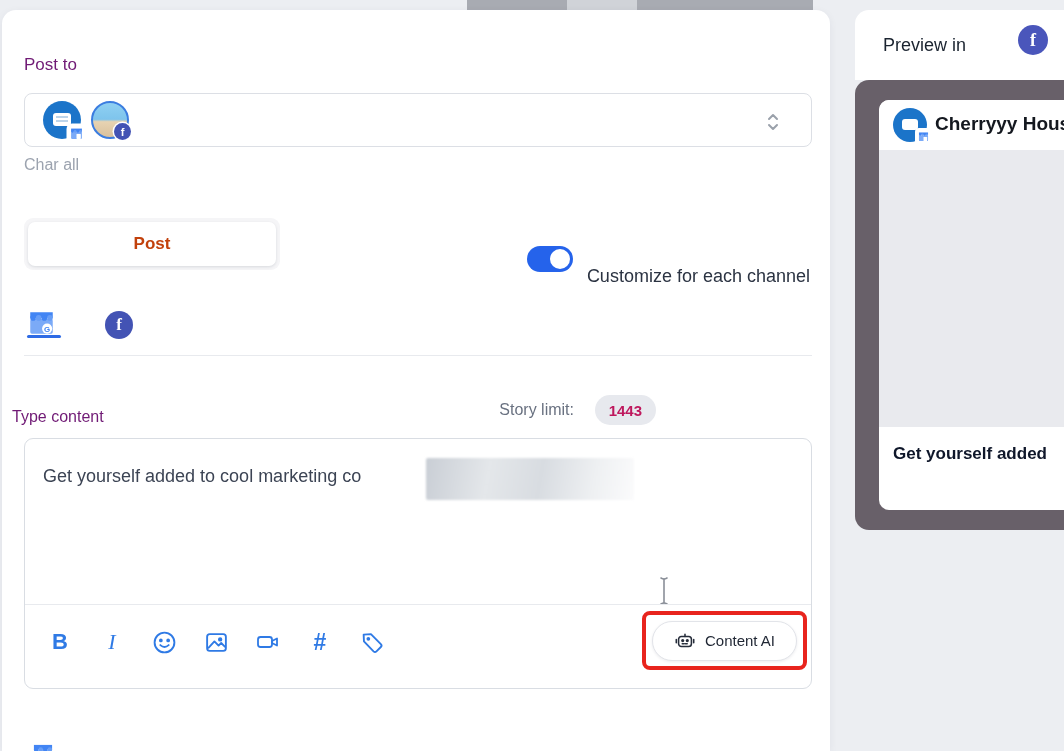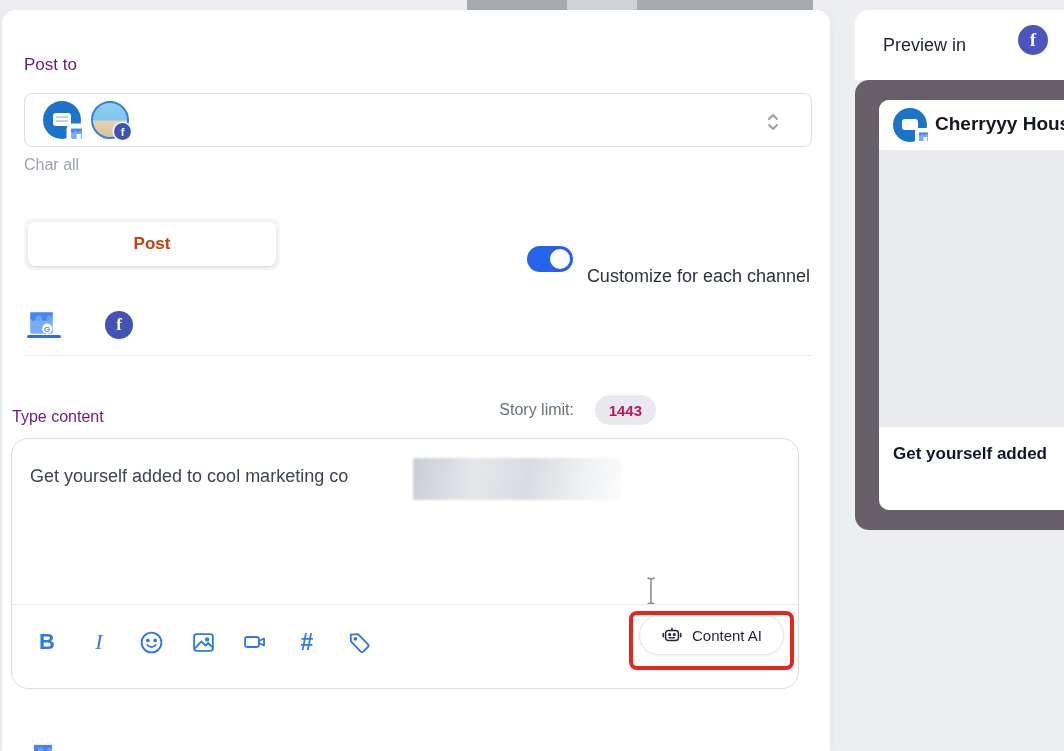--- a/index.html
+++ b/index.html
@@ -48,34 +48,34 @@
   .chan.gmb { left:4px; }
   .chan.fb { left:81px; }
   .fb-circle { width:28px; height:28px; border-radius:50%; background:#4353b4; color:#fff; display:flex; align-items:center; justify-content:center; font-weight:bold; font-size:17px; font-family:"Liberation Serif","DejaVu Serif",serif; }
   .chan-underline { position:absolute; left:-1px; bottom:-2px; width:34px; height:3px; background:#2e6be5; border-radius:2px; }
 
   
   .type-content { position:absolute; left:10px; top:390px; font-size:16px;margin-top:8px; }
   .char-limit { position:absolute; right:256px; top:391px; color:#697180; font-size:16px; }
   .char-badge { position:absolute; right:174px; top:385px; min-width:60px; height:30px; background:#e7e9ee; border-radius:15px; display:flex; align-items:center; justify-content:center; font-size:15px; font-weight:bold; color:#be185d; padding:0 14px; }
 
-  .editor-box { position:absolute; left:9px; top:428px; width:788px; height:251px; border:1px solid #d9dde3; border-radius:17px; background:#fff; }
+  .editor-box { position:absolute; left:22px; top:428px; width:788px; height:251px; border:1px solid #d9dde3; border-radius:9px; background:#fff; }
   .editor-text { position:absolute; left:18px; top:25px; font-size:18px; color:#3c4454; width:740px; line-height:25px; }
   .blur-box { position:absolute; left:401px; top:19px; width:208px; height:42px; border-radius:2px;
               background:linear-gradient(100deg,#c9ced5 0%,#e4e7ea 30%,#d8dce1 55%,#eef0f2 80%,#fbfbfc 100%); filter:blur(1px); }
   .ibeam { position:absolute; left:633px; top:137px; }
   .editor-sep { position:absolute; left:0; right:0; top:165px; height:1px; background:#e8eaee; }
   .toolbar { position:absolute; left:22px; top:178px; display:flex; align-items:center; gap:26px; height:50px; }
   .tb-btn { width:26px; display:flex; align-items:center; justify-content:center; color:#2f7ae5; cursor:pointer; }
   .tb-bold { font-weight:bold; font-size:22px; }
   .tb-italic { font-style:italic; font-size:22px; font-family:"Liberation Serif","DejaVu Serif",serif; }
   .tb-hash { font-size:23px; font-weight:bold; }
 
   .content-ai-wrap { position:absolute; right:4px; top:172px; width:165px; height:59px;
-                     border:4px solid #e8241d; border-radius:8px; display:flex; align-items:flex-start; justify-content:center; }
+                     border:4px solid #e8241d; border-radius:8px; display:flex; align-items:center; justify-content:center; }
   .content-ai-btn { width:145px; height:40px; background:#fff; border:1px solid #e2e4e9; border-radius:20px;
                     box-shadow:0 1px 3px rgba(20,30,50,.08); display:flex; align-items:center; justify-content:center; gap:9px;
                     font-size:15px; color:#1f2633; cursor:pointer; }
 
   
   .gmb-options { position:absolute; left:30px; top:728px; display:flex; align-items:center; gap:13px; }
   .gmb-options .txt { font-size:19px; font-weight:bold; color:#222a38; padding-top:10px; }
 
   
   .preview-header { position:absolute; left:855px; top:10px; width:209px; height:70px; background:#fff; border-radius:14px 0 0 0; }

